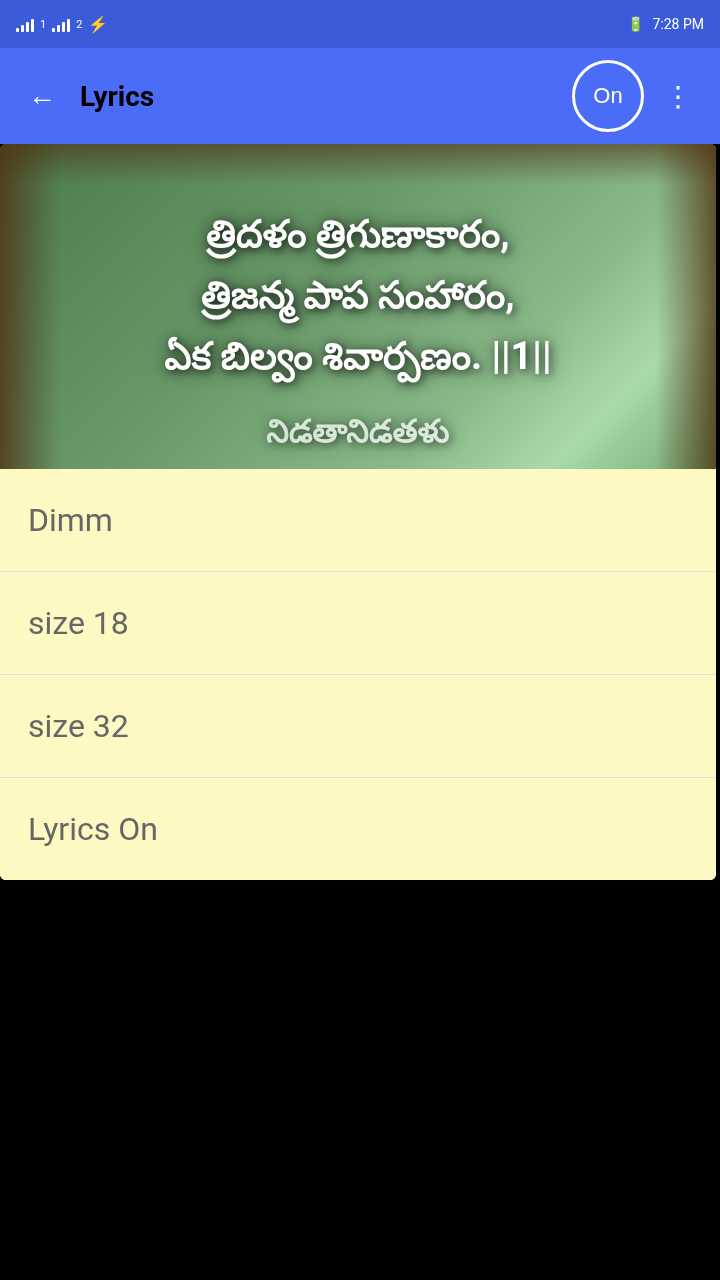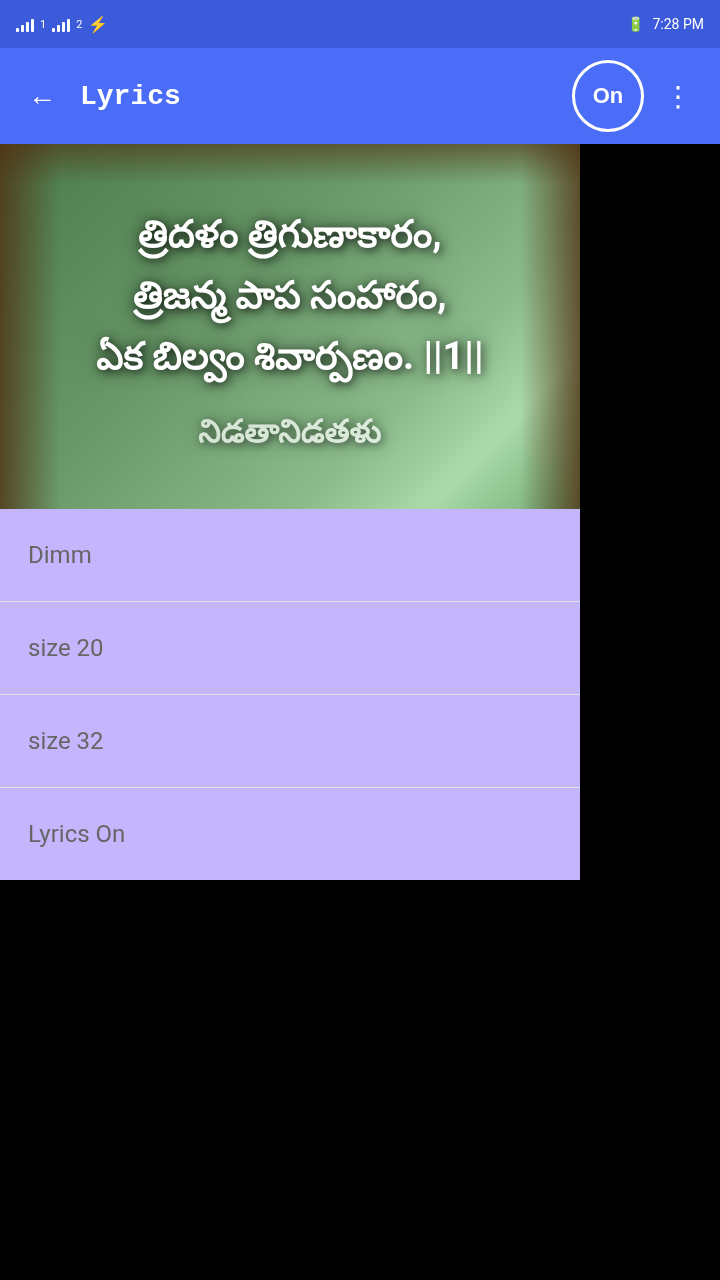--- a/index.html
+++ b/index.html
@@ -73,64 +73,64 @@
     .back-btn {
       color: white;
       font-size: 28px;
       cursor: pointer;
       padding: 8px;
       border: none;
       background: none;
     }
 
     .toolbar-title {
-      color: #ffffff;
+      color: #000000;
       font-size: 28px;
       font-weight: bold;
       flex: 1;
-      font-family: Liberation Mono, monospace;
     }
 
     .toolbar-actions {
       display: flex;
       align-items: center;
       gap: 12px;
     }
 
     .toggle-btn {
       width: 72px;
       height: 72px;
       border-radius: 50%;
       border: 3px solid white;
       background: transparent;
       color: white;
       font-size: 22px;
-      font-weight: bold;
+      font-weight: normal;
       cursor: pointer;
       display: flex;
       align-items: center;
       justify-content: center;
     }
 
     .more-btn {
       color: white;
       font-size: 28px;
       cursor: pointer;
       padding: 8px;
       background: none;
       border: none;
     }
 
     
     .main-content {
-      width: 580px;
+      width: 716px;
       height: 736px;
       position: relative;
       background: linear-gradient(135deg, #2a4a2a 0%, #3a6a3a 20%, #5a8a5a 40%, #7ab07a 50%, #5a8a5a 60%, #3a6a3a 80%, #2a4a2a 100%);
       overflow: hidden;
+      border-radius: 6px;
     }
 
     
     .bg-frame {
       position: absolute;
       inset: 0;
       background:
         linear-gradient(to right, rgba(80,50,20,0.8) 0%, rgba(80,50,20,0) 60px),
         linear-gradient(to left, rgba(80,50,20,0.8) 0%, rgba(80,50,20,0) 60px),
         linear-gradient(to bottom, rgba(80,50,20,0.6) 0%, rgba(80,50,20,0) 40px),
@@ -170,25 +170,25 @@
       position: absolute;
       bottom: 0;
       left: 0;
       right: 0;
       background: #f5f5f5;
       z-index: 10;
     }
 
     .menu-item {
       padding: 32px 28px;
-      font-size: 24px;
+      font-size: 32px;
       color: #666;
       border-bottom: 1px solid #e0e0e0;
       cursor: pointer;
-      background: #c4b5fd;
+      background: #fef9c3;
     }
 
     .menu-item:last-child {
       border-bottom: none;
     }
   </style>
 </head>
 <body>
 
 <div class="status-bar">
@@ -238,17 +238,17 @@
     </div>
     <div class="lyrics-text" style="font-size:32px; opacity:0.7; margin-top:20px; overflow:hidden; max-height:60px;">
       <span>నిడతానిడతళు</span>
     </div>
   </div>
 
   <div class="lyrics-fade"></div>
 
   <div class="dropdown-menu">
     <div class="menu-item">Dimm</div>
-    <div class="menu-item">size 20</div>
+    <div class="menu-item">size 18</div>
     <div class="menu-item">size 32</div>
     <div class="menu-item">Lyrics On</div>
   </div>
 </div>
 
 </body></html>

